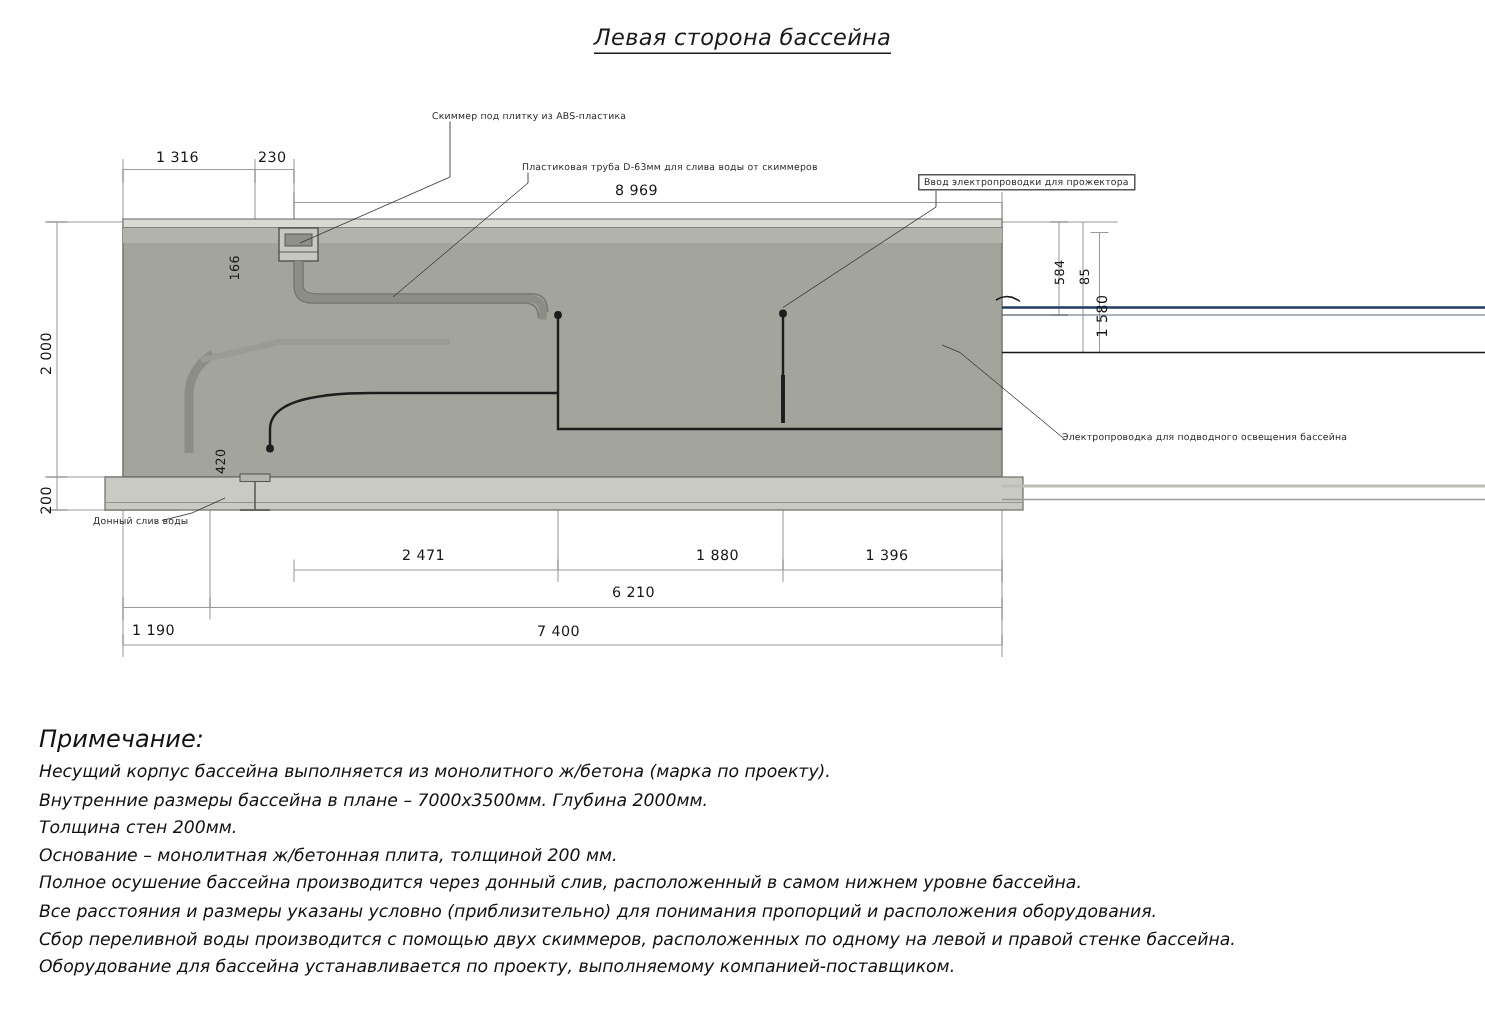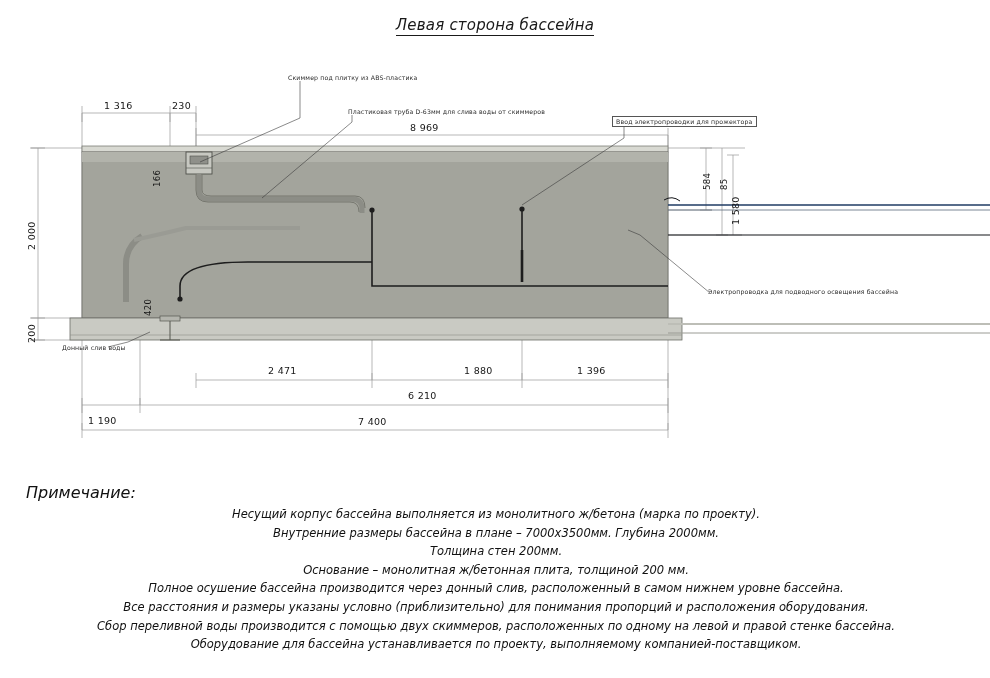--- a/index.html
+++ b/index.html
@@ -79,21 +79,20 @@
     color: #111;
     margin-bottom: 3px;
   }
   #notes .nline {
     font-family: "DejaVu Sans", sans-serif;
     font-size: 11.5px;
     font-style: italic;
     color: #111;
     line-height: 18.6px;
     white-space: nowrap;
-    text-align: center;
   }
 </style>
 </head>
 <body>
 
 <div id="sheet">
 
   <div id="title">
     <span>Левая сторона бассейна</span>
   </div>

